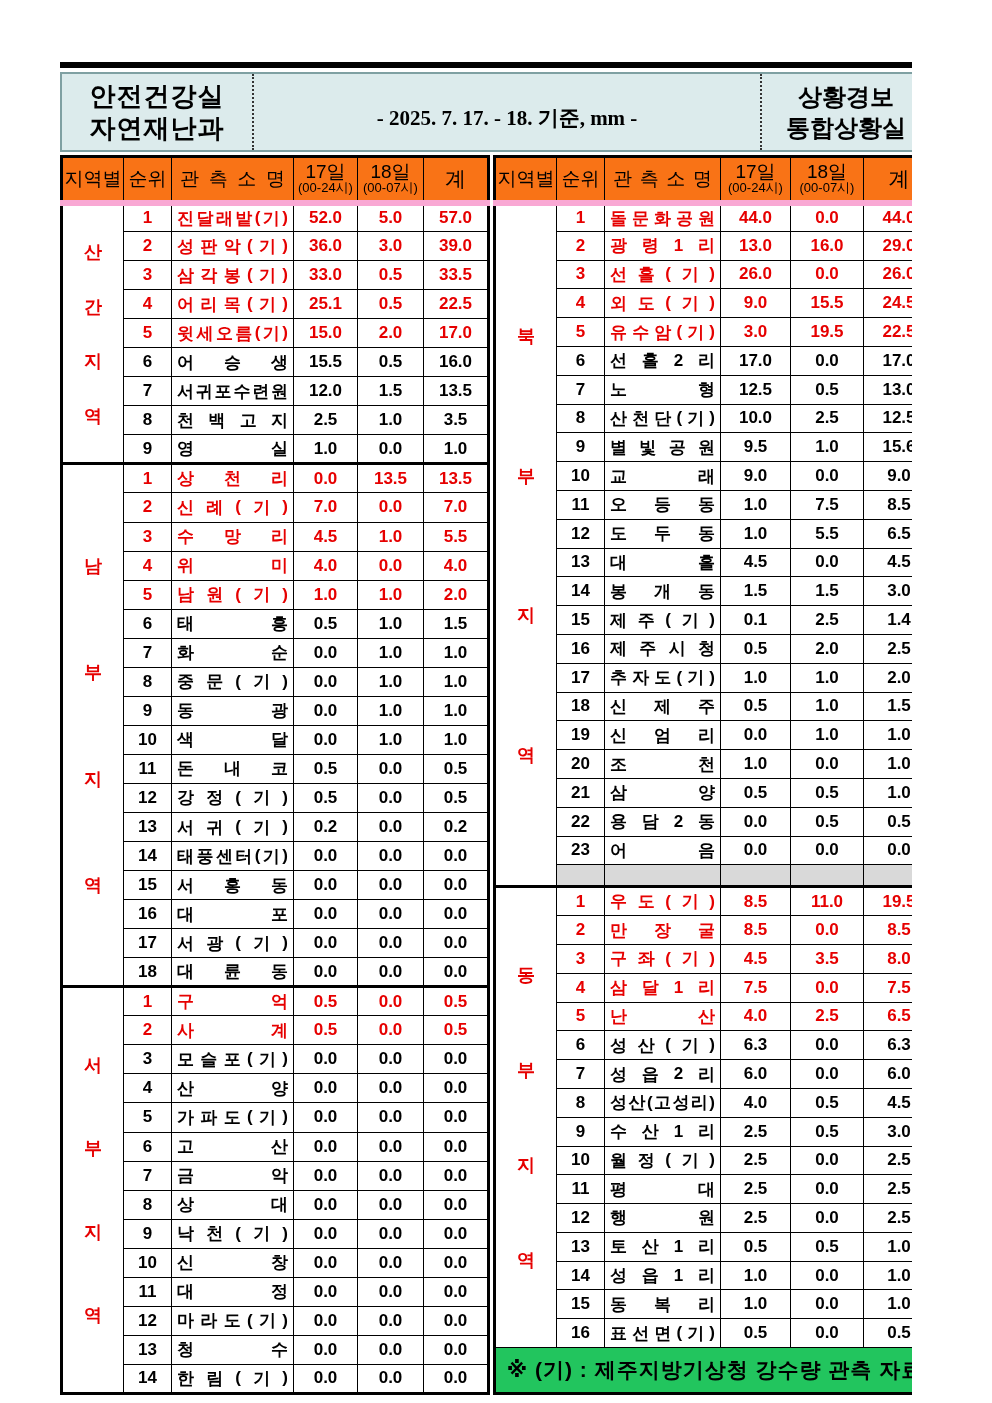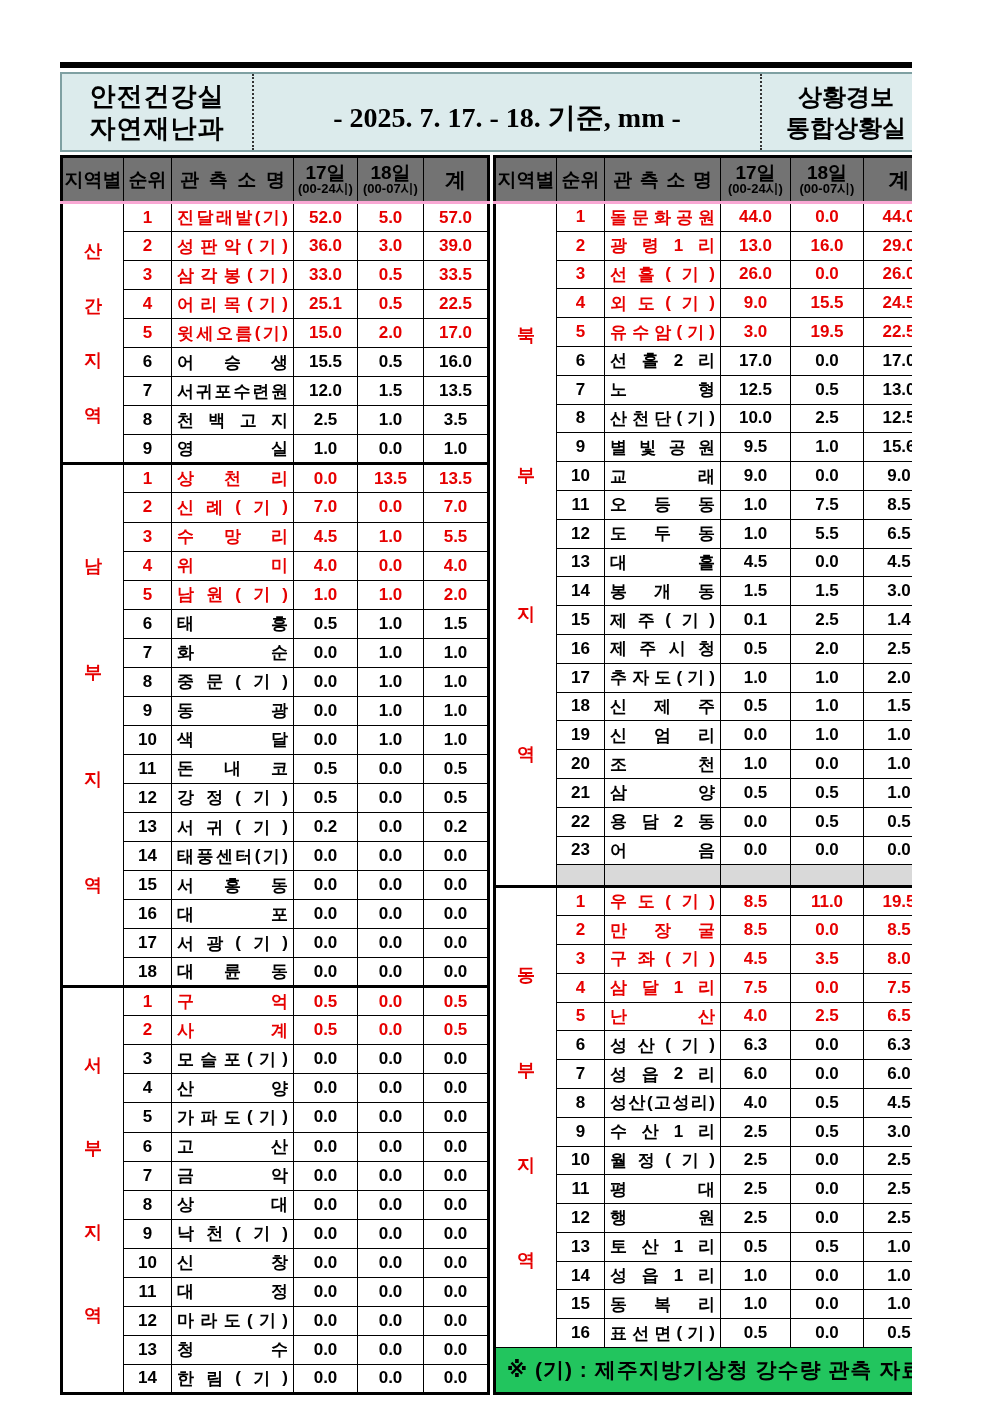--- a/index.html
+++ b/index.html
@@ -15,31 +15,31 @@
   .header-band {
     position:absolute; left:60px; top:72px; width:872px; height:80px;
     display:flex; box-sizing:border-box;
     background:#dcebec; border:2px solid #7fa0a2;
   }
   .hb-cell { display:flex; flex-direction:column; justify-content:center; align-items:center; box-sizing:border-box; }
   .hb-left  { width:190px; font-size:26px; font-weight:bold; line-height:1.25; letter-spacing:1px; }
   .hb-center{ flex:1; border-left:2px dotted #333; border-right:2px dotted #333; }
   .hb-right { width:168px; font-size:24px; font-weight:bold; line-height:1.3; }
   .hb-title { font-size:40px; font-weight:900; letter-spacing:1px; line-height:1.0; margin-top:1px; }
-  .hb-subtitle { font-family:"Liberation Serif","DejaVu Serif",serif; font-size:28px; font-weight:600; margin-top:12px; }
+  .hb-subtitle { font-family:"Liberation Serif","DejaVu Serif",serif; font-size:21px; font-weight:600; margin-top:12px; }
 
   
   .tables { position:absolute; left:60px; top:155px; display:flex; gap:3px; }
   table { border-collapse:collapse; table-layout:fixed; border:3px solid #000; }
   table.t-left { width:427px; }
   table.t-right{ width:441px; }
   th,td { border:1px solid #000; padding:0; overflow:hidden; white-space:nowrap; }
 
   thead tr { height:46px; }
-  thead th { border-bottom:3px solid #f9a8d4; font-weight:bold; background:#737373; }
+  thead th { border-bottom:6px solid #f9a8d4; font-weight:normal; background:#f97316; }
   th.h-region { font-size:19px; letter-spacing:0px; }
   th.h-rank   { font-size:19px; }
   th.h-total  { font-size:21px; }
   th .day-main { font-size:19px; line-height:1.0; }
   th .day-sub  { font-size:13px; line-height:1.1; }
   th .dist { display:flex; justify-content:space-between; padding:0 8px; font-size:19px; }
 
   tbody tr { height:28.8px; }
   tbody td { font-size:17px; font-weight:bold; text-align:center; }
   td.name-cell .dist { display:flex; justify-content:space-between; align-items:center; padding:0 5px; }

